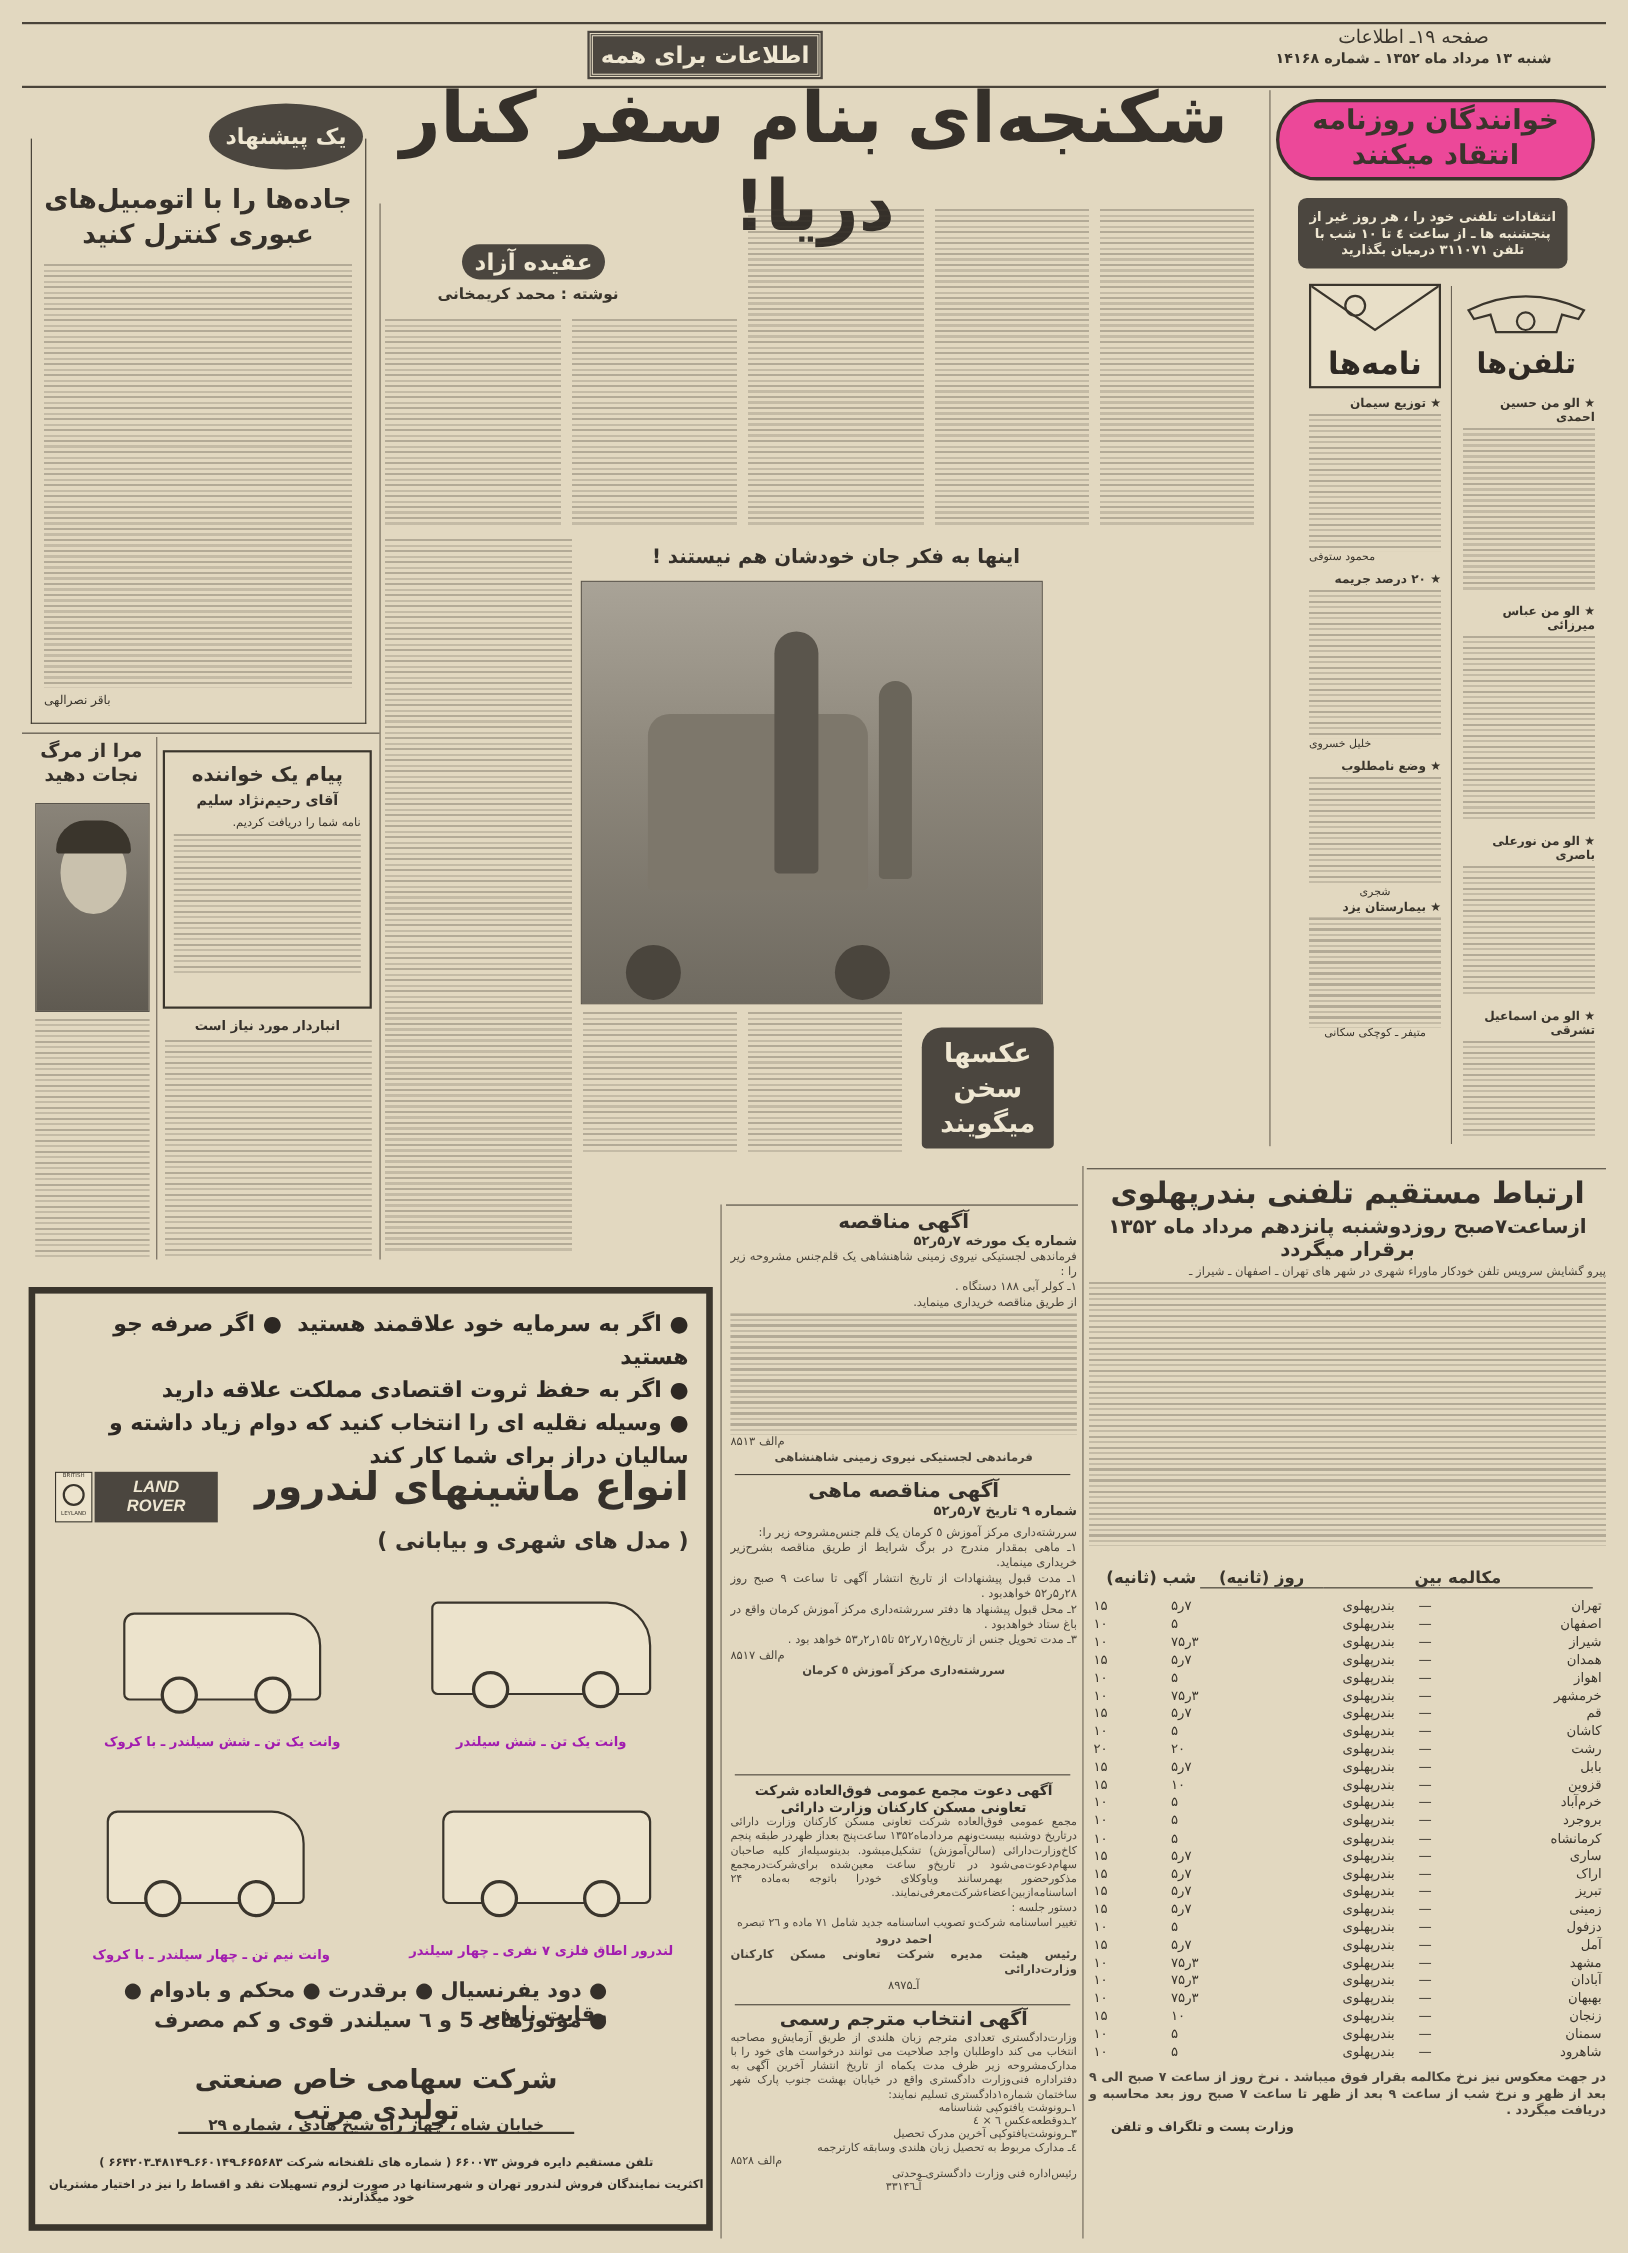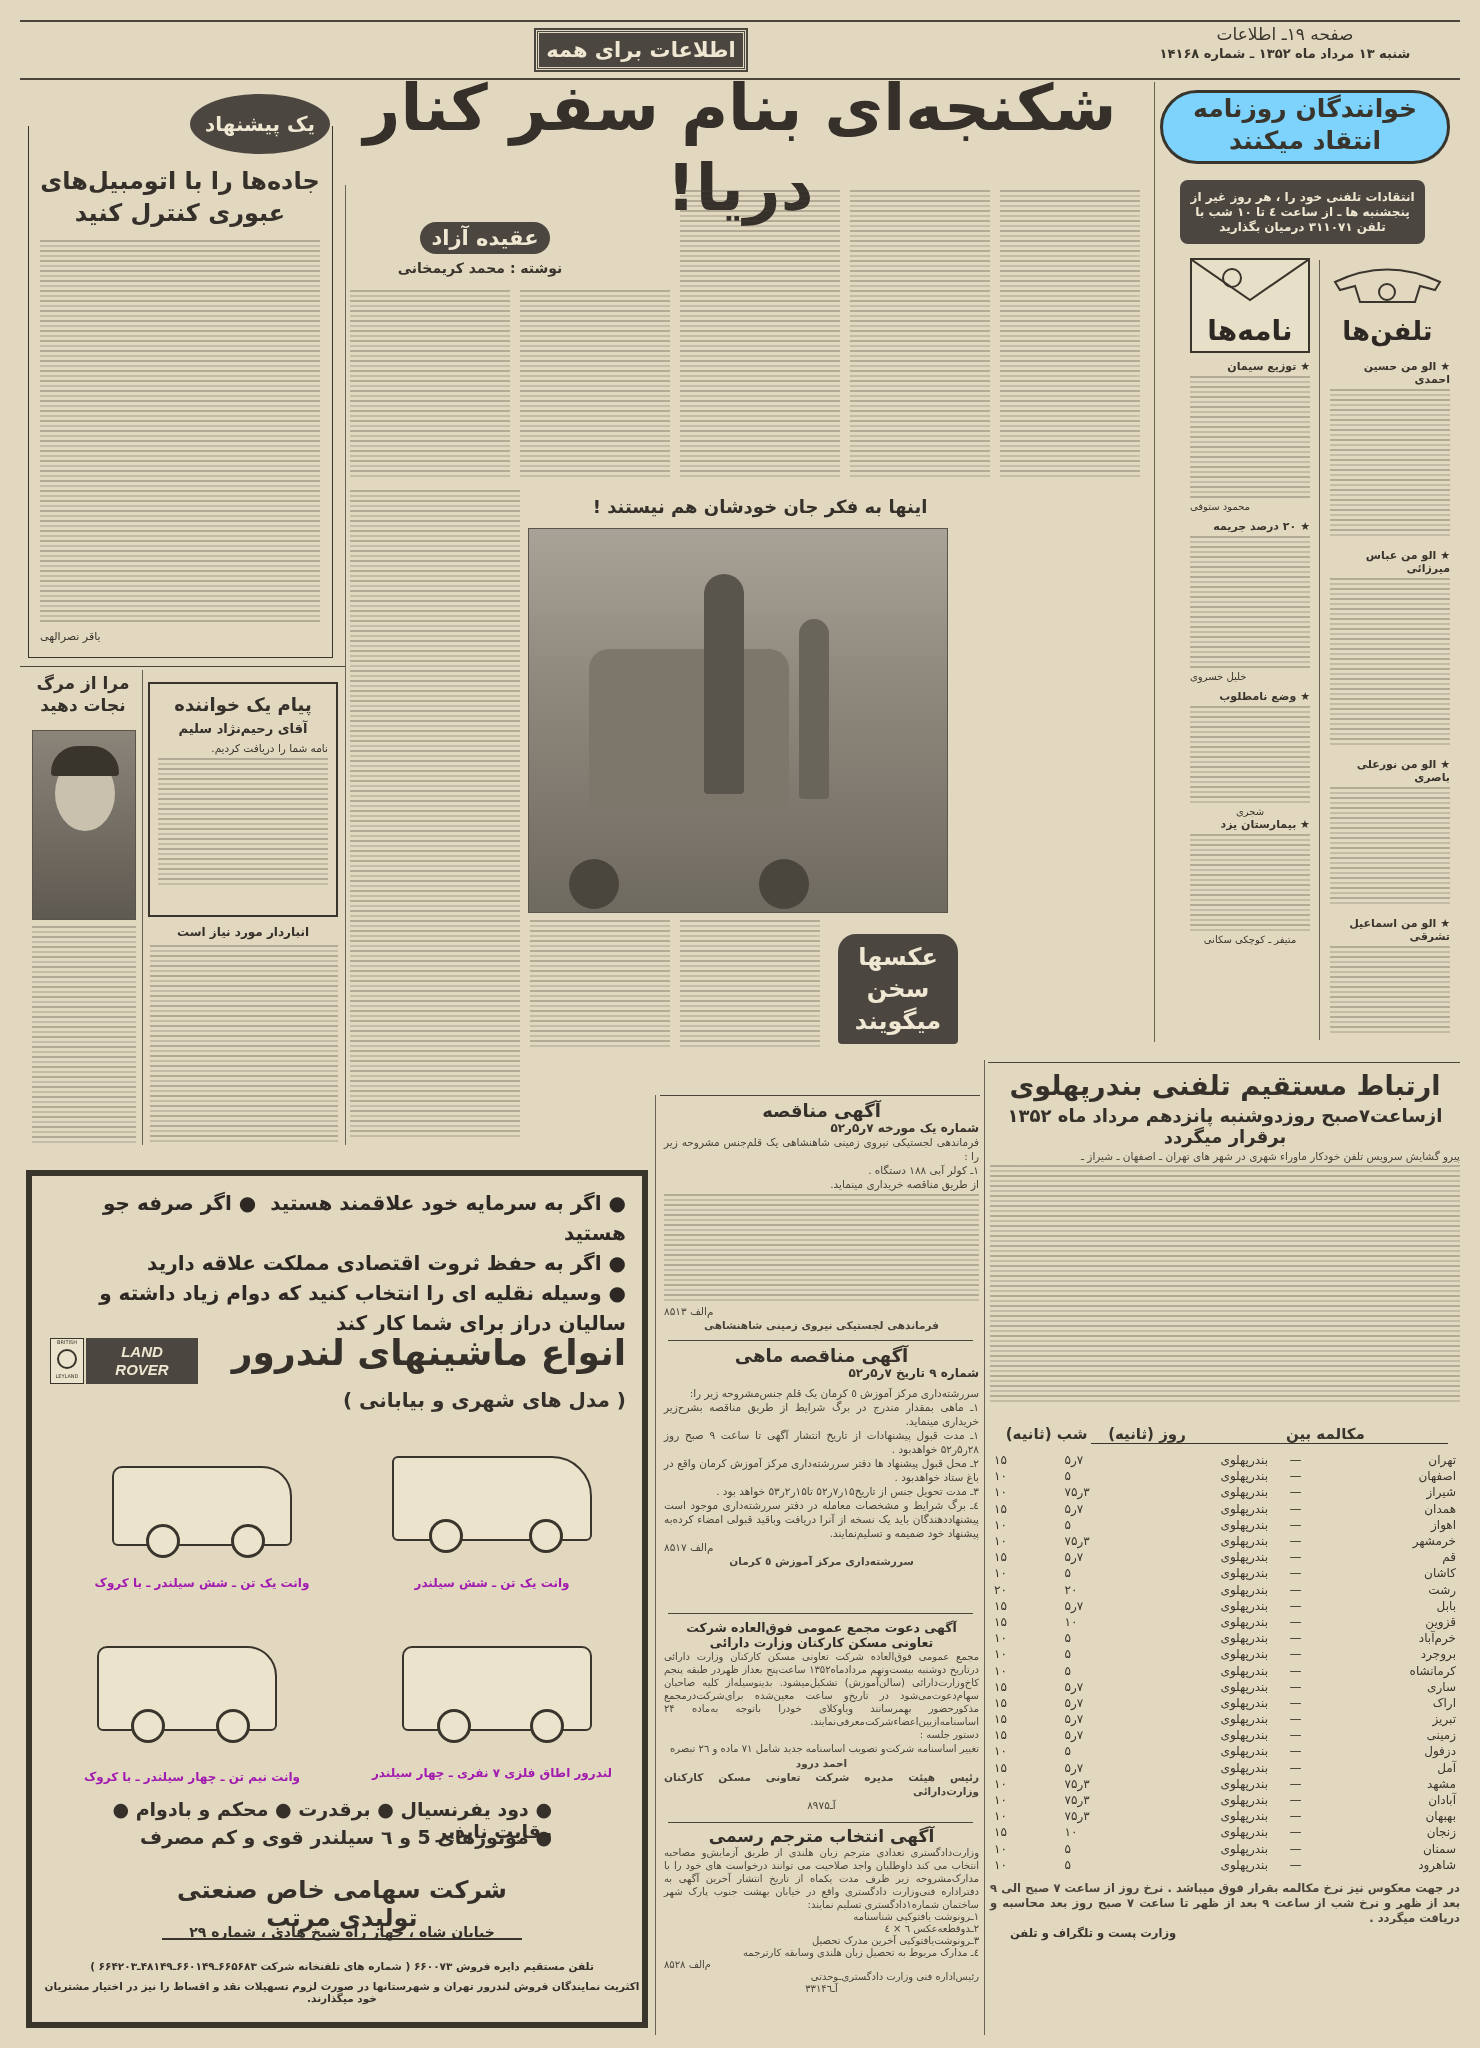--- a/index.html
+++ b/index.html
@@ -66,21 +66,21 @@
 <div class="rule-h" style="top:20px; left:20px; right:20px;"></div>
 <div class="abs" style="top:24px; right:30px; width:330px; text-align:center;">
   <div style="font-size:17px; color:#3a352c;">صفحه ۱۹ـ اطلاعات</div>
   <div style="font-size:13px; font-weight:bold; color:#3a352c; margin-top:2px;">شنبه ۱۳ مرداد ماه ۱۳۵۲ ـ شماره ۱۴۱۶۸</div>
 </div>
 <div class="abs dark-box" style="top:30px; left:536px; width:210px; height:40px; font-size:21px; border:3px double #e2d8c0; outline:2px solid #4b463f;">اطلاعات برای همه</div>
 <div class="rule-h" style="top:78px; left:20px; right:20px;"></div>
 
 <div class="abs headline" style="top:68px; left:340px; width:800px; font-size:64px; line-height:80px;">شکنجه‌ای بنام سفر کنار دریا!</div>
 
-<div class="abs" style="top:90px; right:30px; width:290px; height:74px; border:3px solid #3a352c; border-radius:40px; background:#7dd3fc; text-align:center;">
+<div class="abs" style="top:90px; right:30px; width:290px; height:74px; border:3px solid #3a352c; border-radius:40px; background:#ec4899; text-align:center;">
   <div style="font-size:25px; font-weight:bold; line-height:32px;">خوانندگان روزنامه</div>
   <div style="font-size:25px; font-weight:bold; line-height:32px;">انتقاد میکنند</div>
 </div>
 <div class="abs dark-box" style="top:180px; right:55px; width:245px; height:64px; font-size:12px; line-height:15px; padding:4px 10px; border-radius:8px;">انتقادات تلفنی خود را ، هر روز غیر از پنجشنبه ها ـ از ساعت ٤ تا ١٠ شب با تلفن ٣١١٠٧١ درمیان بگذارید</div>
 
 <div class="abs" style="top:258px; right:170px; width:120px; height:95px; border:2px solid #3a352c; background:#e8dfc8;">
   <svg width="116" height="50" style="position:absolute; top:0; left:0;">
     <polyline points="0,0 58,40 116,0" fill="none" stroke="#3a352c" stroke-width="2"></polyline>
     <circle cx="40" cy="18" r="9" fill="none" stroke="#3a352c" stroke-width="2"></circle>
   </svg>
@@ -231,21 +231,20 @@
 </div>
 <div class="rule-h" style="top:1340px; left:668px; width:305px; height:1px;"></div>
 <div class="abs" style="top:1345px; left:664px; width:315px;">
   <div class="headline" style="font-size:18px;">آگهی مناقصه ماهی</div>
   <div style="font-size:12px; font-weight:bold;">شماره ۹ تاریخ ۷ر۵ر۵۲</div>
   <div class="bodytext" style="margin-top:6px;">سررشته‌داری مرکز آموزش ٥ کرمان یک قلم جنس‌مشروحه زیر را:</div>
   <div class="bodytext">۱ـ ماهی بمقدار مندرج در برگ شرایط از طریق مناقصه بشرح‌زیر خریداری مینماید.</div>
   <div class="bodytext">۱ـ مدت قبول پیشنهادات از تاریخ انتشار آگهی تا ساعت ۹ صبح روز ۲۸ر۵ر۵۲ خواهدبود .</div>
   <div class="bodytext">۲ـ محل قبول پیشنهاد ها دفتر سررشته‌داری مرکز آموزش کرمان واقع در باغ ستاد خواهدبود .</div>
   <div class="bodytext">۳ـ مدت تحویل جنس از تاریخ۱۵ر۷ر۵۲ تا۱۵ر۲ر۵۳ خواهد بود .</div>
-  <div class="bodytext">٤ـ برگ شرایط و مشخصات معامله در دفتر سررشته‌داری موجود است پیشنهاددهندگان باید یک نسخه از آنرا دریافت وباقید قبولی امضاء کرده‌به پیشنهاد خود ضمیمه و تسلیم‌نمایند.</div>
   <div class="bodytext" style="text-align:left;">م‌الف ۸۵۱۷</div>
   <div class="bodytext" style="text-align:center; font-weight:bold;">سررشته‌داری مرکز آموزش ٥ کرمان</div>
 </div>
 <div class="rule-h" style="top:1613px; left:668px; width:305px; height:1px;"></div>
 <div class="abs" style="top:1620px; left:664px; width:315px;">
   <div class="headline" style="font-size:12.5px;">آگهی دعوت مجمع عمومی فوق‌العاده شرکت تعاونی مسکن کارکنان وزارت دارائی</div>
   <div class="bodytext" style="font-size:10px; line-height:13px;">مجمع عمومی فوق‌العاده شرکت تعاونی مسکن کارکنان وزارت دارائی درتاریخ دوشنبه بیست‌ونهم مردادماه۱۳۵۲ ساعت‌پنج بعداز ظهردر طبقه پنجم کاخ‌وزارت‌دارائی (سالن‌آموزش) تشکیل‌میشود. بدینوسیله‌از کلیه صاحبان سهام‌دعوت‌می‌شود در تاریخ‌و ساعت معین‌شده برای‌شرکت‌درمجمع مذکورحضور بهمرسانند ویاوکلای خودرا باتوجه به‌ماده ۲۴ اساسنامه‌ازبین‌اعضاءشرکت‌معرفی‌نمایند.</div>
   <div class="bodytext" style="font-size:10px;">دستور جلسه :</div>
   <div class="bodytext" style="font-size:10px;">تغییر اساسنامه شرکت‌و تصویب اساسنامه جدید شامل ۷۱ ماده و ۲٦ تبصره</div>
   <div class="bodytext" style="text-align:center; font-weight:bold;">احمد درود</div>

